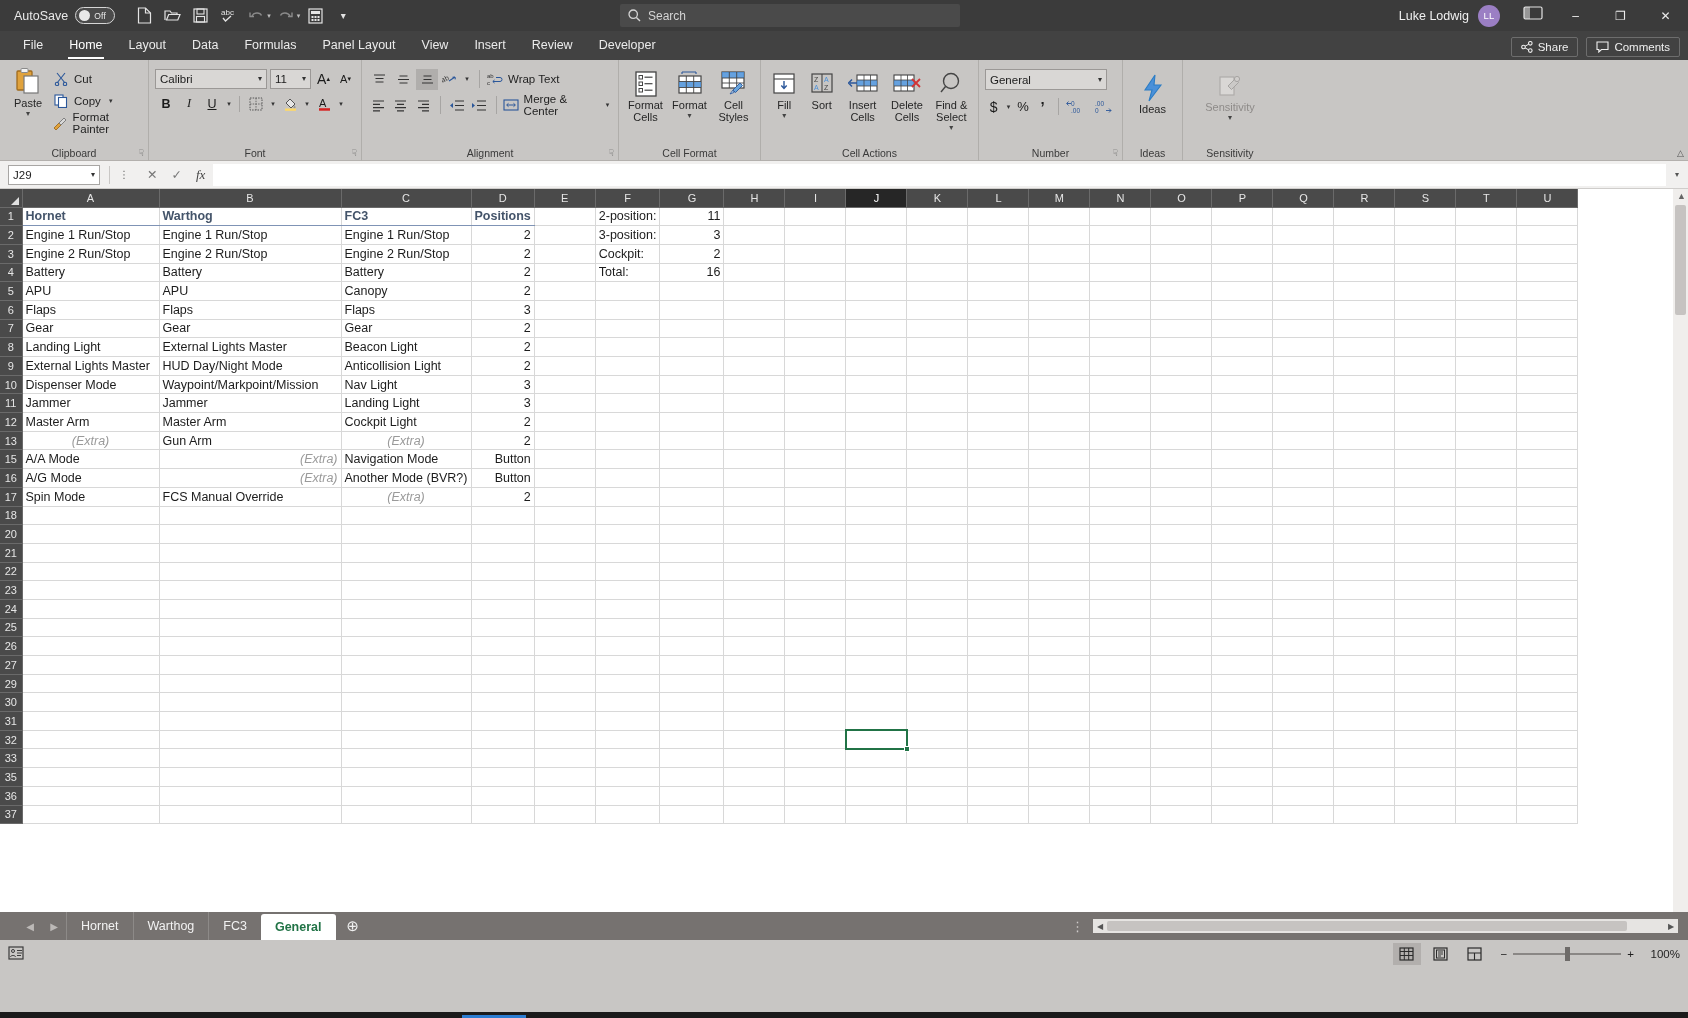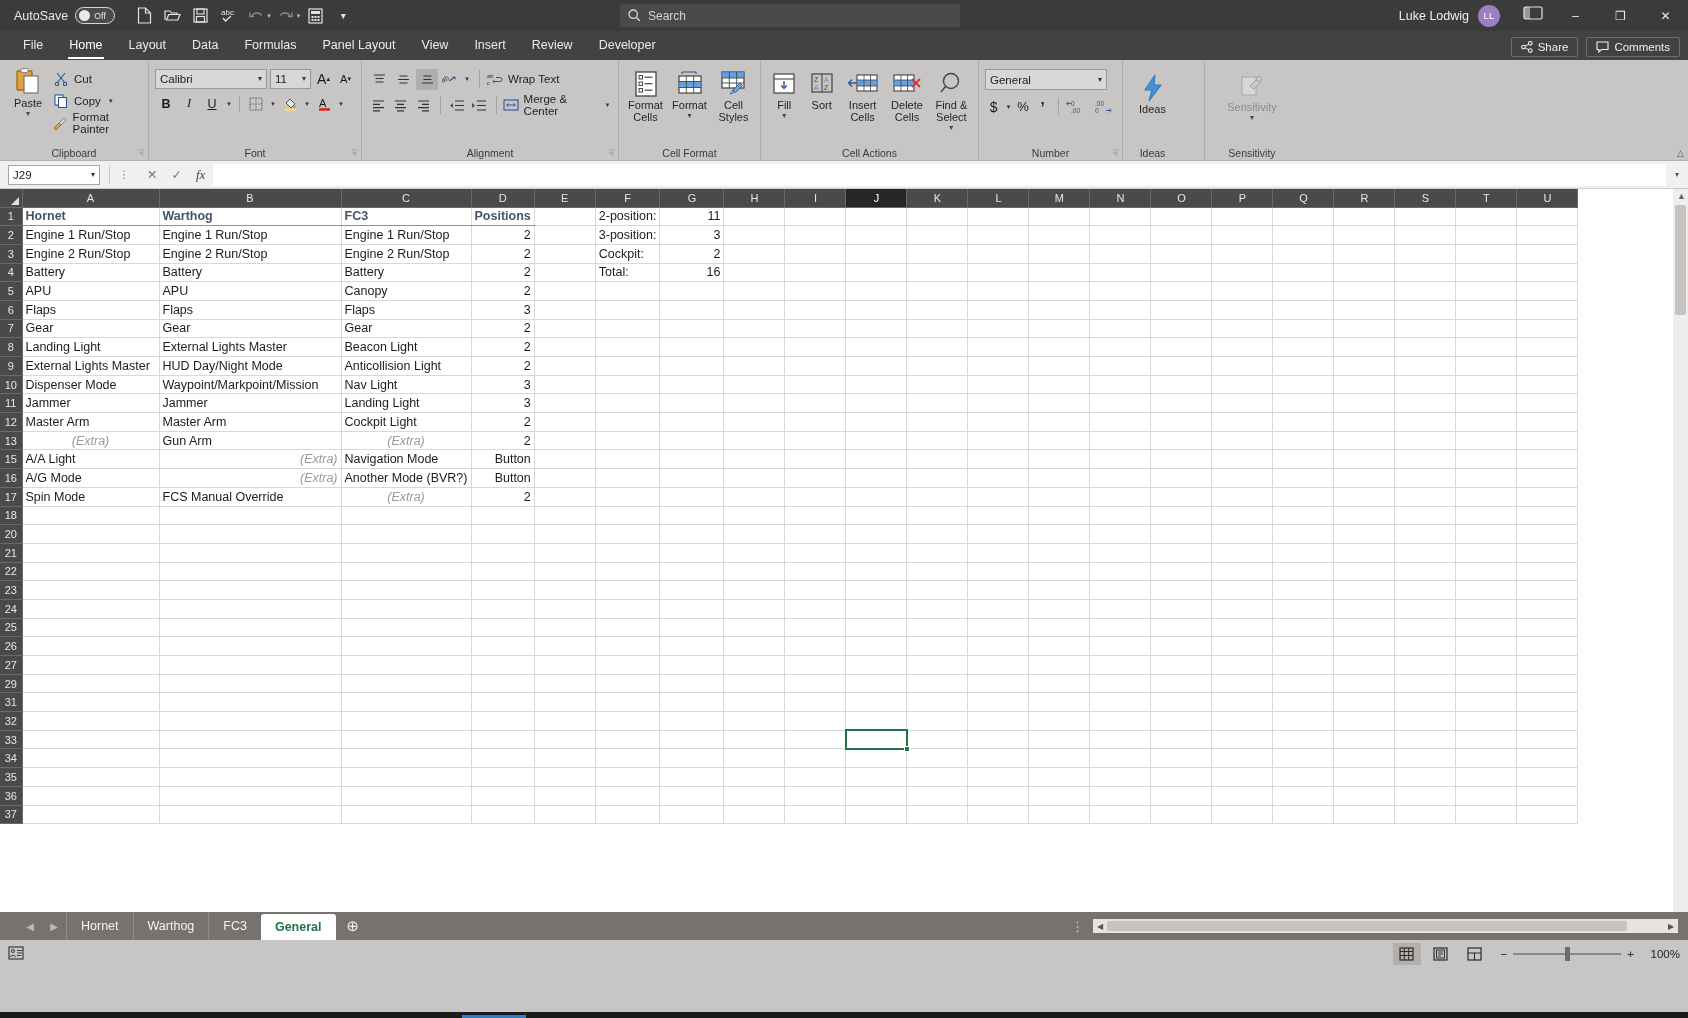--- a/index.html
+++ b/index.html
@@ -693,21 +693,21 @@
             <svg width="26" height="30" viewBox="0 0 26 30">
                 <path d="M15 2L5 17h7l-3 11L21 12h-7z" fill="#4a90d9" stroke="#2b7cc4" stroke-width="1.1"></path>
               </svg>
           </span>
           <span>Ideas</span>
         </div>
       </div>
       <div class="glabel">Ideas</div>
     </div>
 
-    <div class="rgroup" style="width:95px;margin-left:22px;">
+    <div class="rgroup" style="width:95px;">
       <div class="gbody" style="justify-content:center; padding-top:4px;">
         <div class="bigbtn" style="width:80px; color:#8e8b89;">
           <span class="ic">
             <svg width="28" height="28" viewBox="0 0 28 28" opacity=".55">
                 <rect x="4" y="5" width="14" height="18" fill="#e8e6e4" stroke="#9a9795" stroke-width="1.2"></rect>
                 <path d="M12 14l7-7 3.5 3.5-7 7z" fill="#cfccca" stroke="#8a8785" stroke-width="1"></path>
                 <circle cx="21" cy="7" r="2.6" fill="#d8d5d3" stroke="#8a8785" stroke-width="1"></circle>
               </svg>
           </span>
           <span>Sensitivity</span>
@@ -1074,21 +1074,21 @@
             <td class="cell" style="width: 61px;"></td>
             <td class="cell" style="width: 61px;"></td>
             <td class="cell" style="width: 61px;"></td>
             <td class="cell" style="width: 61px;"></td>
             <td class="cell" style="width: 61px;"></td>
             <td class="cell" style="width: 61px;"></td>
             <td class="cell" style="width: 61px;"></td>
           </tr>
           <tr>
             <th class="rowhdr">15</th>
-            <td class="cell" style="width: 137px;">A/A Light</td>
+            <td class="cell" style="width: 137px;">A/A Mode</td>
             <td class="cell extraR" style="width: 182px;">(Extra)</td>
             <td class="cell" style="width: 130px;">Navigation Mode</td>
             <td class="cell num" style="width: 61px;">Button</td>
             <td class="cell" style="width: 61px;"></td>
             <td class="cell" style="width: 64px;"></td>
             <td class="cell" style="width: 64px;"></td>
             <td class="cell" style="width: 61px;"></td>
             <td class="cell" style="width: 61px;"></td>
             <td class="cell" style="width: 61px;"></td>
             <td class="cell" style="width: 61px;"></td>
@@ -1385,20 +1385,44 @@
             <td class="cell" style="width: 61px;"></td>
             <td class="cell" style="width: 61px;"></td>
             <td class="cell" style="width: 61px;"></td>
             <td class="cell" style="width: 61px;"></td>
             <td class="cell" style="width: 61px;"></td>
             <td class="cell" style="width: 61px;"></td>
             <td class="cell" style="width: 61px;"></td>
             <td class="cell" style="width: 61px;"></td>
           </tr>
           <tr>
+            <th class="rowhdr">30</th>
+            <td class="cell" style="width: 137px;"></td>
+            <td class="cell" style="width: 182px;"></td>
+            <td class="cell" style="width: 130px;"></td>
+            <td class="cell" style="width: 61px;"></td>
+            <td class="cell" style="width: 61px;"></td>
+            <td class="cell" style="width: 64px;"></td>
+            <td class="cell" style="width: 64px;"></td>
+            <td class="cell" style="width: 61px;"></td>
+            <td class="cell" style="width: 61px;"></td>
+            <td class="cell" style="width: 61px;"></td>
+            <td class="cell" style="width: 61px;"></td>
+            <td class="cell" style="width: 61px;"></td>
+            <td class="cell" style="width: 61px;"></td>
+            <td class="cell" style="width: 61px;"></td>
+            <td class="cell" style="width: 61px;"></td>
+            <td class="cell" style="width: 61px;"></td>
+            <td class="cell" style="width: 61px;"></td>
+            <td class="cell" style="width: 61px;"></td>
+            <td class="cell" style="width: 61px;"></td>
+            <td class="cell" style="width: 61px;"></td>
+            <td class="cell" style="width: 61px;"></td>
+          </tr>
+          <tr>
             <th class="rowhdr">31</th>
             <td class="cell" style="width: 137px;"></td>
             <td class="cell" style="width: 182px;"></td>
             <td class="cell" style="width: 130px;"></td>
             <td class="cell" style="width: 61px;"></td>
             <td class="cell" style="width: 61px;"></td>
             <td class="cell" style="width: 64px;"></td>
             <td class="cell" style="width: 64px;"></td>
             <td class="cell" style="width: 61px;"></td>
             <td class="cell" style="width: 61px;"></td>
@@ -1434,44 +1458,20 @@
             <td class="cell" style="width: 61px;"></td>
             <td class="cell" style="width: 61px;"></td>
             <td class="cell" style="width: 61px;"></td>
             <td class="cell" style="width: 61px;"></td>
             <td class="cell" style="width: 61px;"></td>
             <td class="cell" style="width: 61px;"></td>
             <td class="cell" style="width: 61px;"></td>
           </tr>
           <tr>
             <th class="rowhdr">33</th>
-            <td class="cell" style="width: 137px;"></td>
-            <td class="cell" style="width: 182px;"></td>
-            <td class="cell" style="width: 130px;"></td>
-            <td class="cell" style="width: 61px;"></td>
-            <td class="cell" style="width: 61px;"></td>
-            <td class="cell" style="width: 64px;"></td>
-            <td class="cell" style="width: 64px;"></td>
-            <td class="cell" style="width: 61px;"></td>
-            <td class="cell" style="width: 61px;"></td>
-            <td class="cell" style="width: 61px;"></td>
-            <td class="cell" style="width: 61px;"></td>
-            <td class="cell" style="width: 61px;"></td>
-            <td class="cell" style="width: 61px;"></td>
-            <td class="cell" style="width: 61px;"></td>
-            <td class="cell" style="width: 61px;"></td>
-            <td class="cell" style="width: 61px;"></td>
-            <td class="cell" style="width: 61px;"></td>
-            <td class="cell" style="width: 61px;"></td>
-            <td class="cell" style="width: 61px;"></td>
-            <td class="cell" style="width: 61px;"></td>
-            <td class="cell" style="width: 61px;"></td>
-          </tr>
-          <tr>
-            <th class="rowhdr">34</th>
             <td class="cell" style="width: 137px;"></td>
             <td class="cell" style="width: 182px;"></td>
             <td class="cell" style="width: 130px;"></td>
             <td class="cell" style="width: 61px;"></td>
             <td class="cell" style="width: 61px;"></td>
             <td class="cell" style="width: 64px;"></td>
             <td class="cell" style="width: 64px;"></td>
             <td class="cell" style="width: 61px;"></td>
             <td class="cell" style="width: 61px;"></td>
             <td class="cell" style="width: 61px;"></td>

